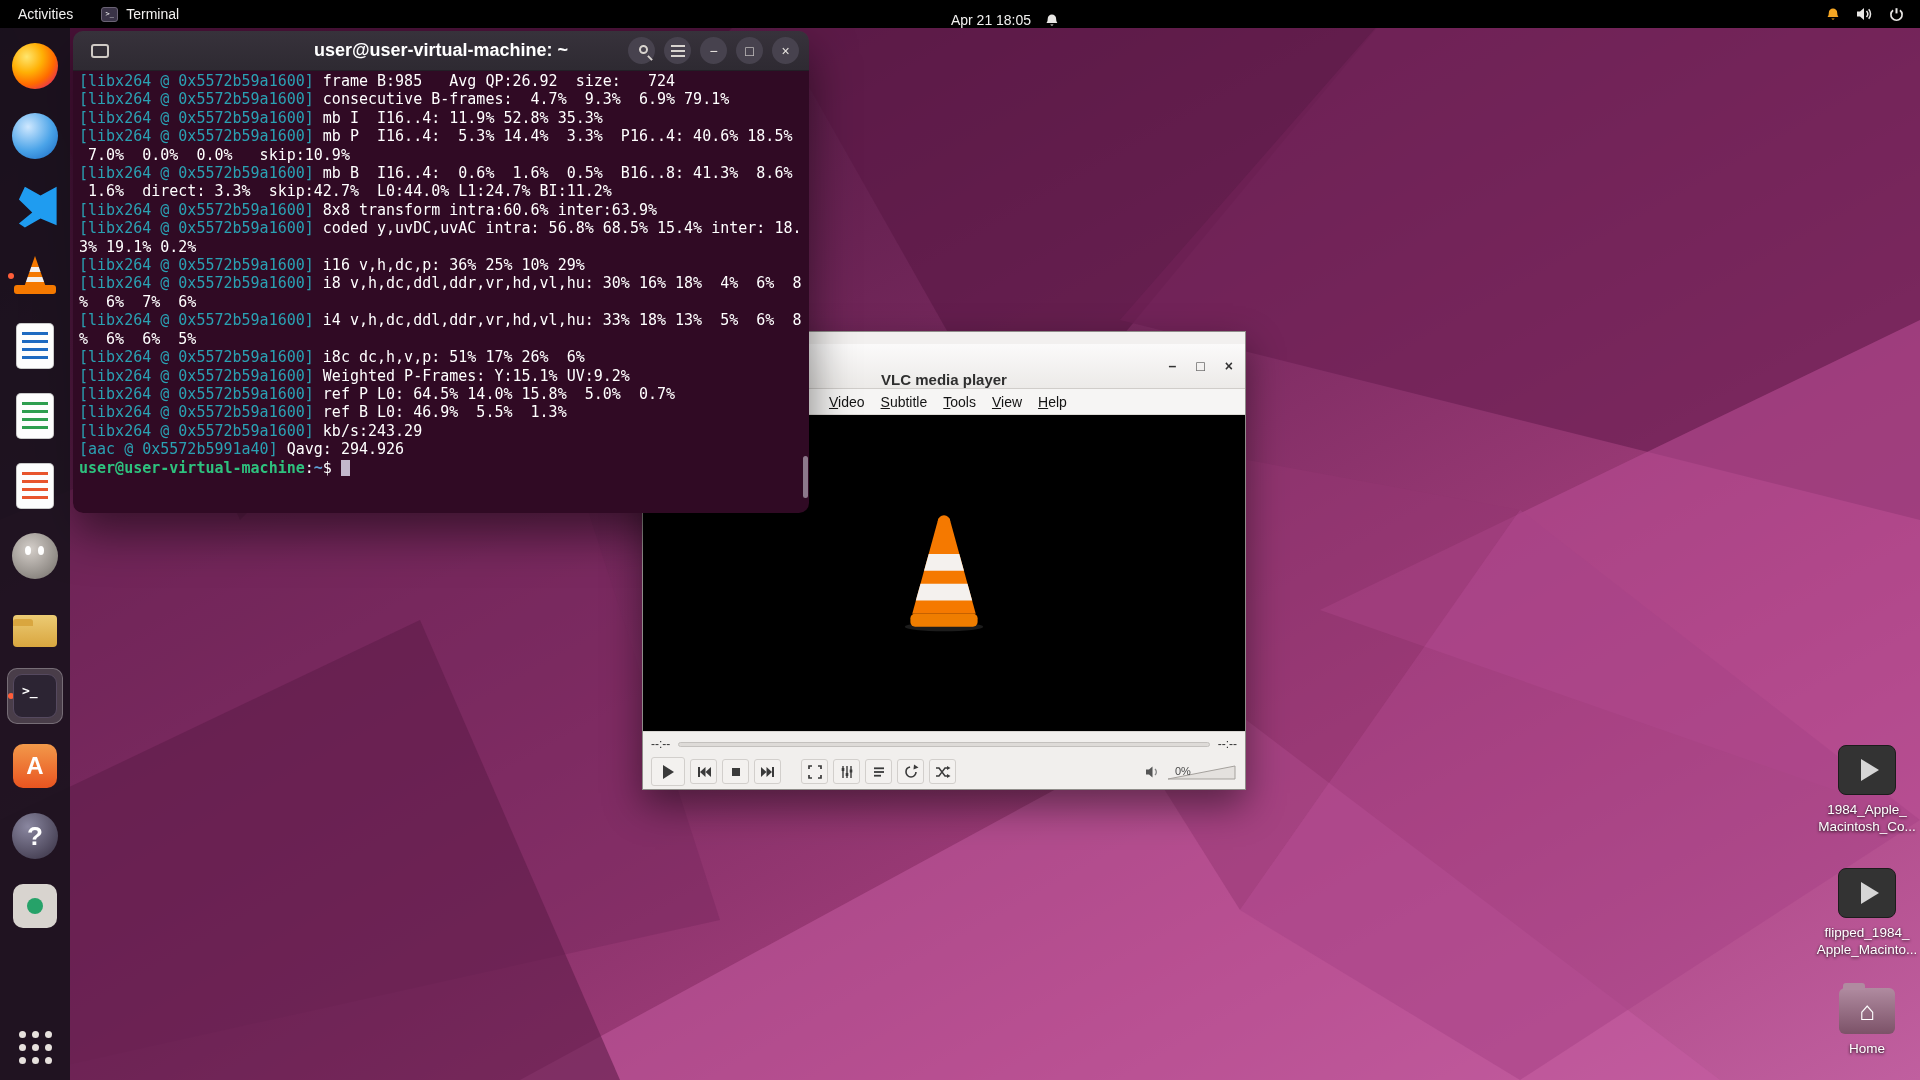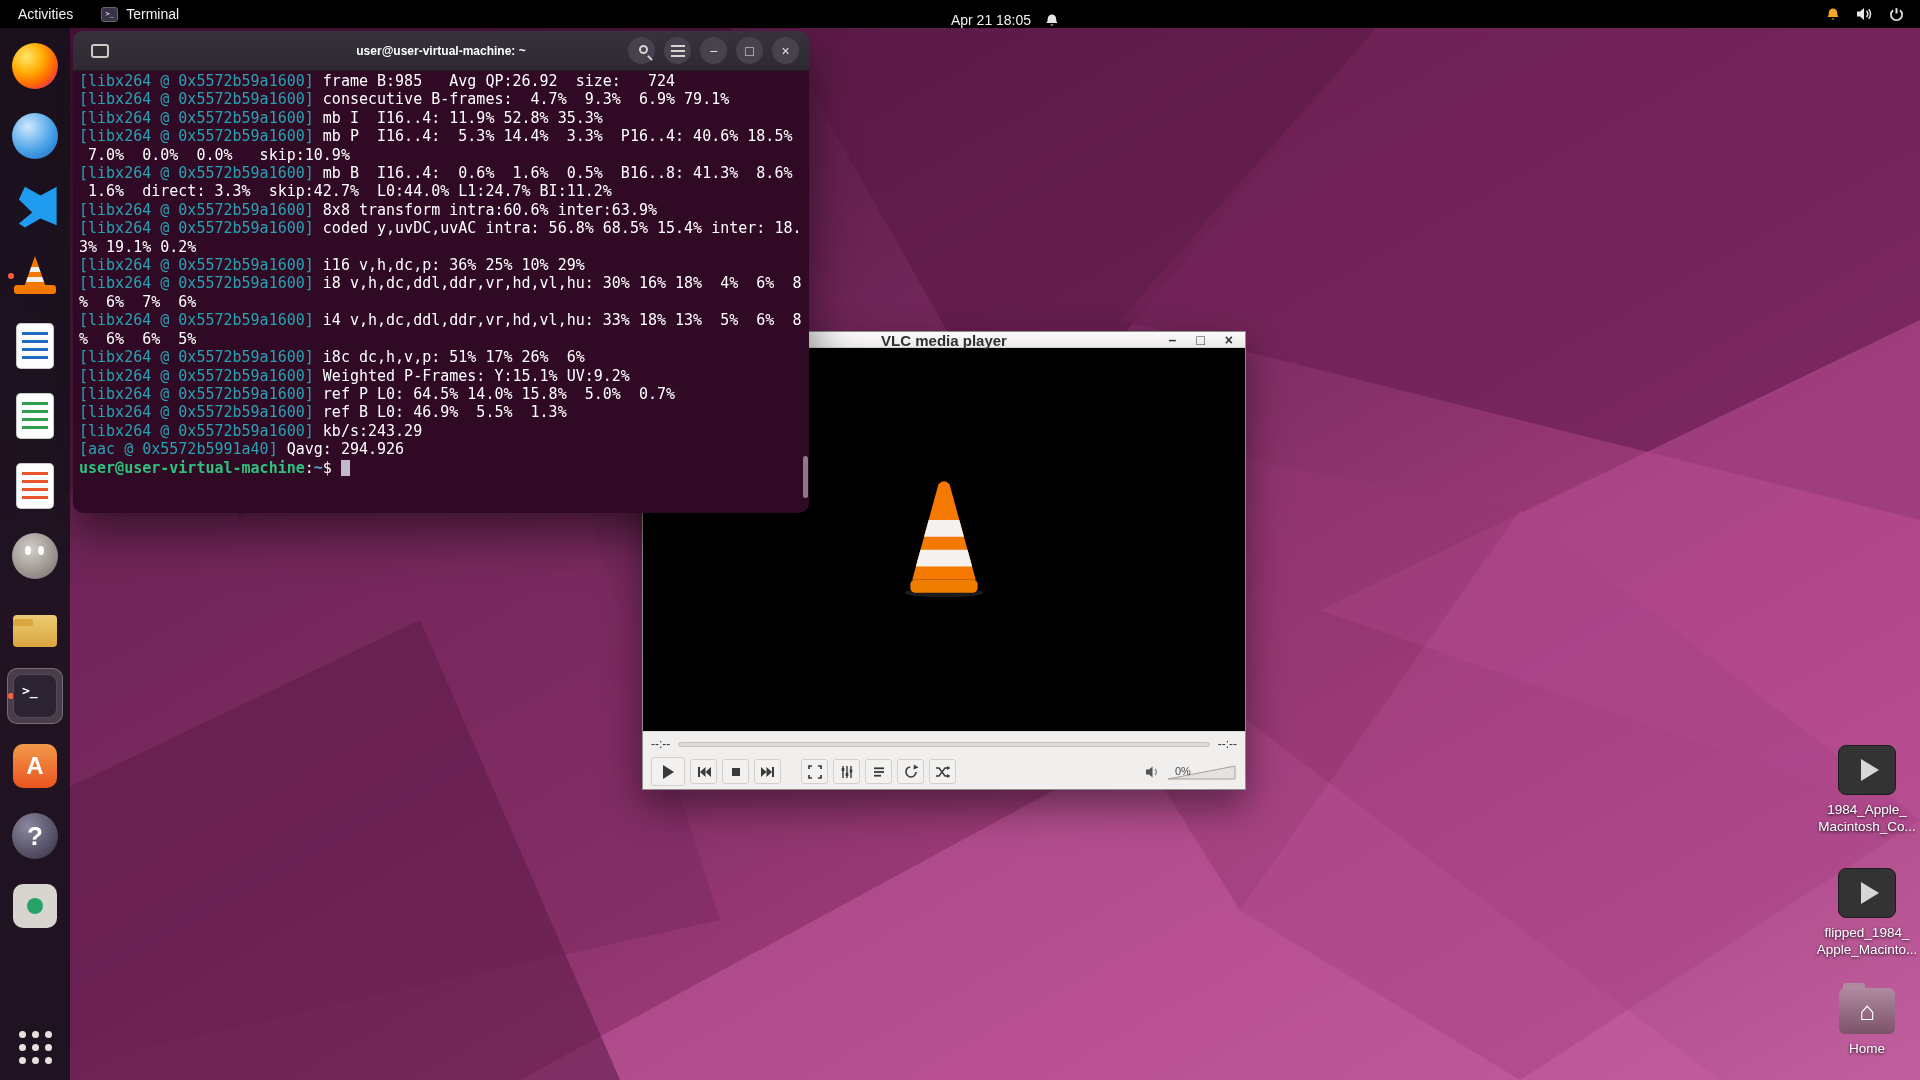--- a/index.html
+++ b/index.html
@@ -68,21 +68,21 @@
   .apps-grid { display:grid; grid-template-columns:repeat(3,7px); gap:6px; }
   .apps-grid span { width:7px; height:7px; border-radius:50%; background:#e6e1dd; }
 
   
   .term { position:absolute; left:73px; top:31px; width:736px; height:482px; border-radius:10px;
           box-shadow:0 20px 46px rgba(0,0,0,0.5); z-index:30; overflow:hidden; }
   .term-header { height:40px; background:linear-gradient(#37323b,#2e2a32); display:flex; align-items:center;
                  padding:0 10px; position:relative; border-bottom:1px solid #221f26; }
   .newtab { width:34px; height:28px; border-radius:6px; display:flex; align-items:center; justify-content:center; }
   .nt-box { width:18px; height:14px; border:2px solid #cfcac5; border-radius:3px; }
-  .term-title { position:absolute; left:0; right:0; text-align:center; color:#fff; font-weight:bold; font-size:12px; pointer-events:none; }
+  .term-title { position:absolute; left:0; right:0; text-align:center; color:#fff; font-weight:bold; font-size:18px; pointer-events:none; }
   .term-hbtns { margin-left:auto; display:flex; gap:9px; align-items:center; z-index:2; }
   .tbtn { width:27px; height:27px; border-radius:50%; background:#47424e; color:#e8e4e0;
           display:flex; align-items:center; justify-content:center; font-size:14px; }
   .mag { width:9px; height:9px; border:2px solid #d8d4cf; border-radius:50%; position:relative; margin:-3px -3px 0 0; }
   .mag::after { content:""; position:absolute; width:2px; height:6px; background:#d8d4cf; left:8px; top:8px;
                 transform:rotate(-45deg); }
   .burger { width:14px; height:2px; background:#d8d4cf; position:relative; }
   .burger::before, .burger::after { content:""; position:absolute; left:0; width:14px; height:2px; background:#d8d4cf; }
   .burger::before { top:-5px; } .burger::after { top:5px; }
   .term-body { height:442px; background:#300a24; padding:1px 6px; position:relative;
@@ -93,23 +93,23 @@
   .p-col, .p-dol { color:#ffffff; }
   .p-path { color:#5d9fd4; font-weight:bold; }
   .cursor { display:inline-block; width:9px; height:16px; background:#c2b8cc; vertical-align:-3px; margin-left:9px; }
   .term-scrollbar { position:absolute; right:1px; top:0; bottom:0; width:5px; }
   .term-scrollbar .thumb { position:absolute; top:385px; width:5px; height:42px; border-radius:3px; background:rgba(190,180,195,0.65); }
 
   
   .vlc { position:absolute; left:642px; top:331px; width:604px; height:459px; z-index:20;
          background:#f2f0ef; border:1px solid #8f8c89; box-shadow:0 16px 36px rgba(0,0,0,0.45);
          display:flex; flex-direction:column; }
-  .vlc-titlebar { height:16px; background:linear-gradient(#fbfafa,#eceae8); border-bottom:1px solid #d0cdca;
-                  display:flex; align-items:flex-start; justify-content:center; position:relative;
-                  font-weight:bold; font-size:15px; color:#2f2f2f; }
+  .vlc-titlebar { height:45px; background:linear-gradient(#fbfafa,#eceae8); border-bottom:1px solid #d0cdca;
+                  display:flex; align-items:flex-end; justify-content:center; position:relative;
+                  font-weight:bold; font-size:15px; color:#2f2f2f;margin-top:12px; }
   .vlc-winbtns { position:absolute; right:12px; top:0; bottom:0; display:flex; gap:20px; align-items:center;
                  color:#333; font-size:14px; }
   .vlc-winbtns span { cursor:default; }
   .vlc-menubar { height:26px; background:#f6f5f4; border-bottom:1px solid #dddad7; display:flex;
                  align-items:center; font-size:14px; color:#141414; padding-left:178px; }
   .vlc-menu-item { padding:2px 8px; }
   .vlc-video { flex:1; background:#000; display:flex; align-items:center; justify-content:center; }
   .vlc-controls { height:58px; background:#f1efed; border-top:1px solid #d8d5d2; padding:5px 8px 4px; }
   .seek-row { display:flex; align-items:center; gap:8px; font-size:12px; color:#333; }
   .seek-track { flex:1; height:5px; background:#dedbd8; border:1px solid #c4c1be; border-radius:3px; }
@@ -302,20 +302,27 @@
 
   <div class="vlc">
     <div class="vlc-titlebar">
       <span>VLC media player</span>
       <div class="vlc-winbtns">
         <span>–</span>
         <span>□</span>
         <span>×</span>
       </div>
     </div>
+    <div class="vlc-menubar" id="vlc-menubar">
+        <div class="vlc-menu-item"><u>V</u>ideo</div>
+        <div class="vlc-menu-item"><u>S</u>ubtitle</div>
+        <div class="vlc-menu-item"><u>T</u>ools</div>
+        <div class="vlc-menu-item"><u>V</u>iew</div>
+        <div class="vlc-menu-item"><u>H</u>elp</div>
+      </div>
     <div class="vlc-video">
       <svg width="112" height="127" viewBox="0 0 120 130">
         <ellipse cx="60" cy="122" rx="42" ry="5" fill="#1c1c1c"></ellipse>
         <rect x="24" y="108" width="72" height="14" rx="5" fill="#ef7d00"></rect>
         <polygon points="54,6 66,6 94,108 26,108" fill="#f57900"></polygon>
         <circle cx="60" cy="9" r="6.5" fill="#f57900"></circle>
         <polygon points="43.6,44 76.4,44 81.4,62 38.6,62" fill="#f4f1ee"></polygon>
         <polygon points="34.8,76 85.2,76 90.2,94 29.8,94" fill="#f4f1ee"></polygon>
       </svg>
     </div>

